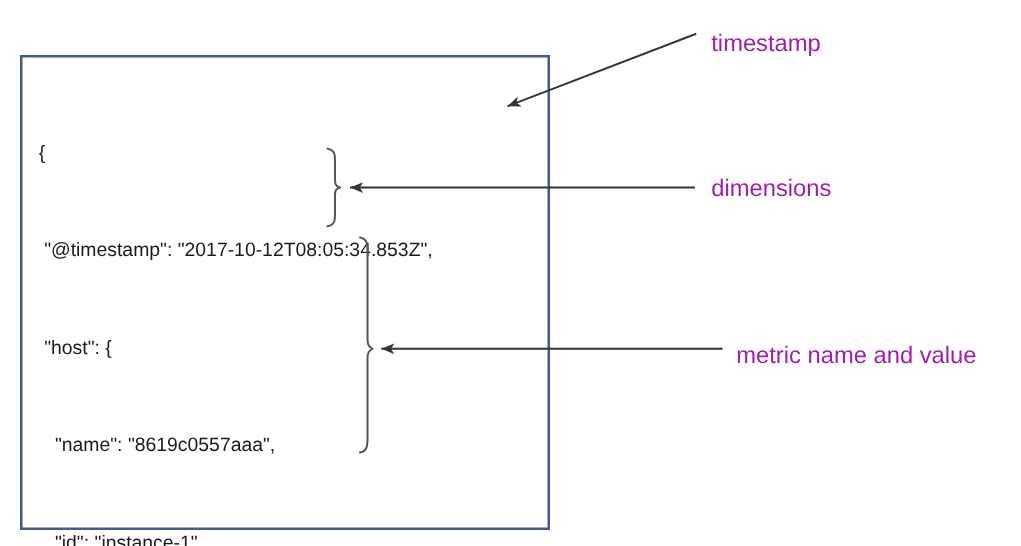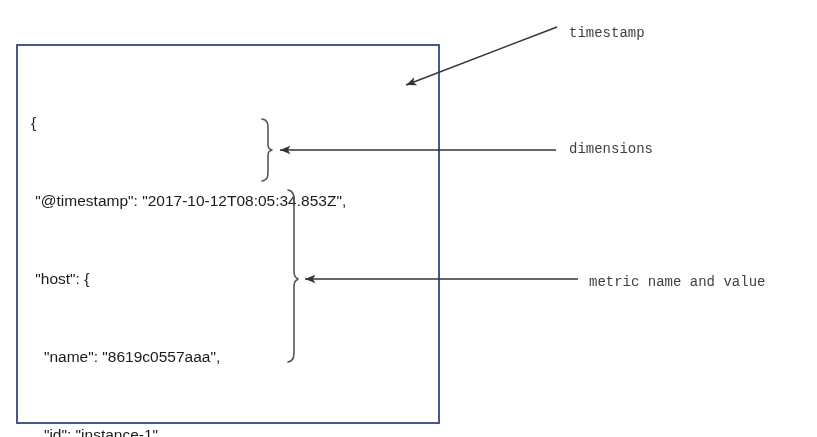--- a/index.html
+++ b/index.html
@@ -41,23 +41,23 @@
   }
   #json-code .ln {
     display: block;
     height: 26px;
     white-space: pre;
   }
 
   
   .ann-label {
     position: absolute;
-    font-family: Liberation Mono, monospace;
-    font-size: 14px;
-    color: #404040;
+    font-family: Liberation Sans, sans-serif;
+    font-size: 19px;
+    color: #a21caf;
     white-space: nowrap;
   }
   #label-timestamp { left: 569px; top: 25px; }
   #label-dimensions { left: 569px; top: 141px; }
   #label-metric { left: 589px; top: 274px; }
 
   
   #overlay {
     position: absolute;
     left: 0;

